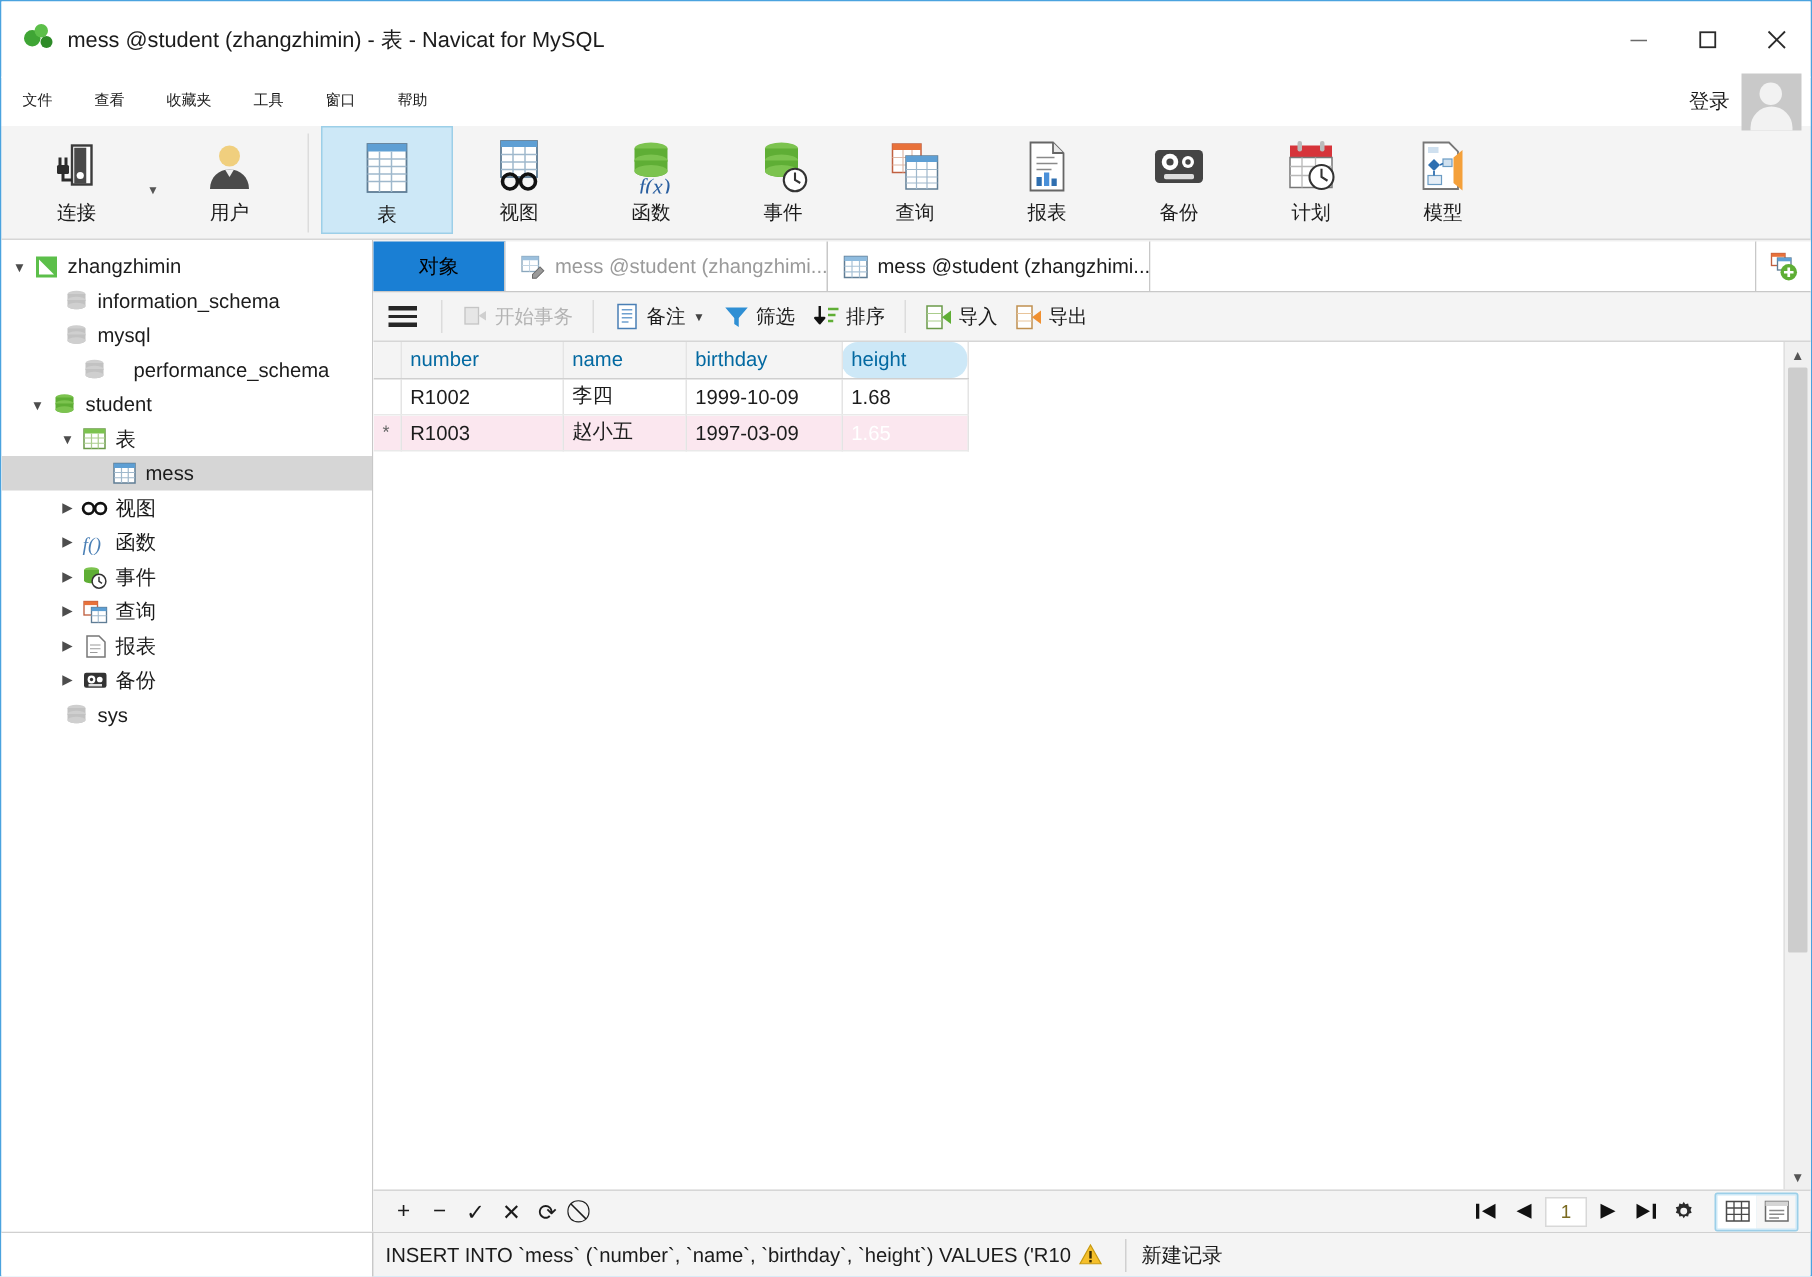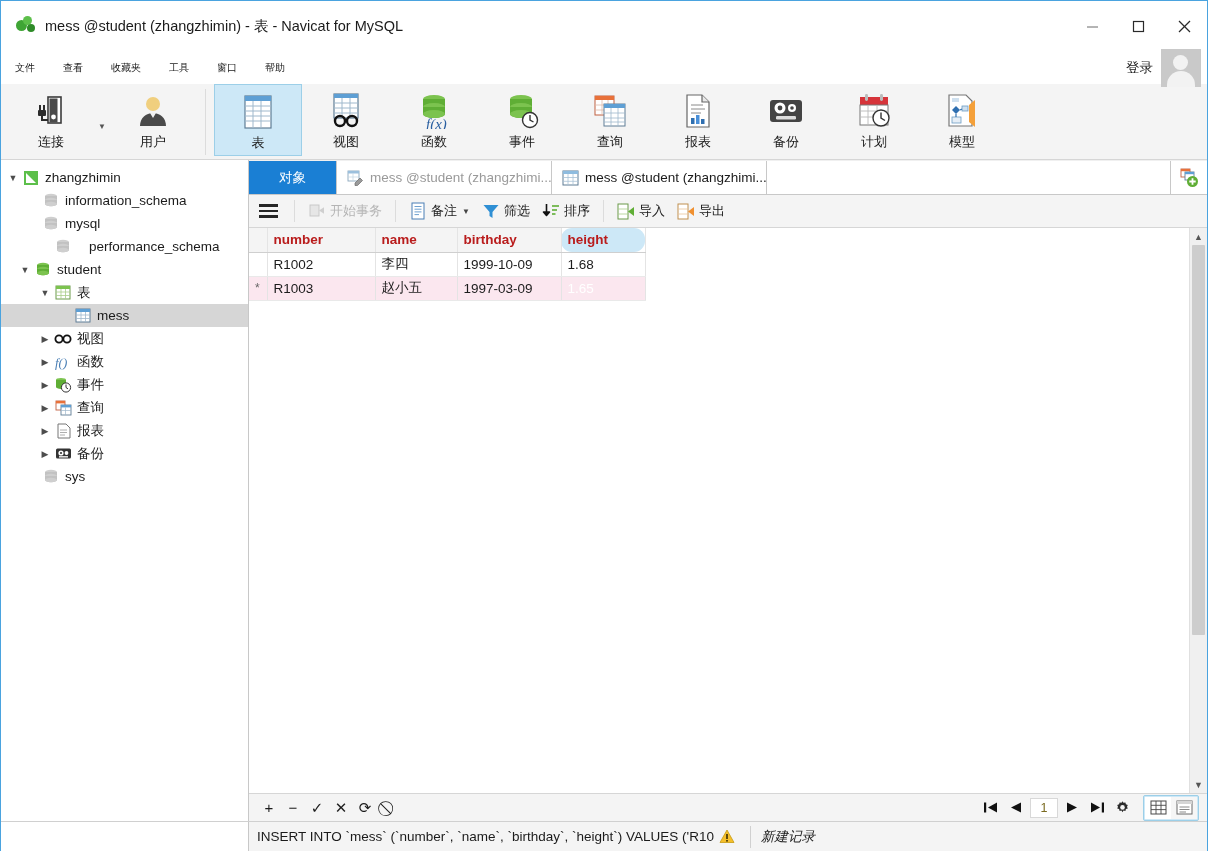--- a/index.html
+++ b/index.html
@@ -46,21 +46,21 @@
   .tree-row{height:23px;display:flex;align-items:center;font-size:13.5px;color:#1b1b1b;white-space:nowrap;}
   .tree-row.sel{background:#d6d6d6;}
   .twisty{width:16px;height:23px;display:flex;align-items:center;justify-content:center;color:#4d4d4d;font-size:9px;}
   .tnode-ico{width:20px;height:23px;display:flex;align-items:center;justify-content:center;margin-right:4px;}
 
   .main{flex:1;display:flex;flex-direction:column;background:#fff;min-width:0;}
 
   
   .tabbar{height:34px;display:flex;align-items:flex-end;background:#f0f0f0;border-bottom:1px solid #c8c8c8;}
   .tab{height:33px;display:flex;align-items:center;padding:0 10px;font-size:13.5px;border-right:1px solid #c8c8c8;box-sizing:border-box;white-space:nowrap;max-width:215px;overflow:hidden;}
-  .tab.obj{background:#1a7fd4;color:#ffffff;justify-content:center;width:88px;min-width:88px;}
+  .tab.obj{background:#1a7fd4;color:#000000;justify-content:center;width:88px;min-width:88px;}
   .tab.inactive{background:#fff;color:#9a9a9a;}
   .tab.active{background:#fff;color:#1b1b1b;}
   .tab-ico{width:17px;height:17px;margin-right:6px;display:flex;align-items:center;justify-content:center;flex:0 0 auto;}
   .tab-filler{flex:1;background:#fff;height:33px;border-right:1px solid #c8c8c8;}
   .tab-new{width:36px;height:33px;background:#fff;display:flex;align-items:center;justify-content:center;}
 
   
   .gridtools{height:33px;background:#f4f4f4;border-bottom:1px solid #d6d6d6;display:flex;align-items:center;padding-left:6px;box-sizing:border-box;}
   .gt-btn{display:flex;align-items:center;height:27px;padding:0 6px;font-size:13px;color:#1b1b1b;white-space:nowrap;}
   .gt-btn.disabled{color:#b4b4b4;}
@@ -68,21 +68,21 @@
   .gt-sep{width:1px;height:22px;background:#dcdcdc;margin:0 7px;}
   .gt-caret{font-size:8px;color:#444;margin-left:5px;}
   .hamburger{width:26px;height:22px;display:flex;flex-direction:column;justify-content:center;align-items:center;gap:3px;margin-right:6px;}
   .hamburger i{display:block;width:19px;height:2.5px;background:#262626;}
 
   
   .gridwrap{flex:1;display:flex;min-height:0;background:#fff;}
   .gridarea{flex:1;overflow:hidden;min-width:0;}
   table.dgrid{border-collapse:collapse;table-layout:fixed;font-size:13.5px;}
   table.dgrid th,table.dgrid td{border-right:1px solid #e4e4e4;border-bottom:1px solid #e9e9e9;height:24px;padding:0 6px;text-align:left;font-weight:normal;box-sizing:border-box;white-space:nowrap;overflow:hidden;}
-  table.dgrid th{background:#f4f4f4;color:#b91c1c;border-bottom:1px solid #cfcfcf;font-weight:bold;}
+  table.dgrid th{background:#f4f4f4;color:#0369a1;border-bottom:1px solid #cfcfcf;}
   table.dgrid th.selcol{background:#cde8f7;border-radius:11px;}
   td.marker,th.marker{width:18px;padding:0;text-align:center;color:#666;font-size:12px;border-right:1px solid #e4e4e4;}
   tr.editing td{background:#fbe7ef;}
   td.num{text-align:right;}
   td.cellsel{background:#1a7fd4;color:#fff;}
   .vscroll{width:17px;background:#f0f0f0;border-left:1px solid #e0e0e0;display:flex;flex-direction:column;align-items:center;}
   .vs-arrow{height:17px;width:17px;display:flex;align-items:center;justify-content:center;color:#555;font-size:9px;}
   .vs-thumb{width:13px;background:#cdcdcd;border-radius:1px;}
   .vs-track{flex:1;width:13px;}
 
@@ -94,21 +94,21 @@
   .page-box{min-width:28px;height:20px;background:#fff;border:1px solid #d8d8d8;display:flex;align-items:center;justify-content:center;font-size:12.5px;color:#7a6a20;margin:0 2px;padding:0 5px;box-sizing:border-box;}
   .view-toggle{display:flex;margin-left:8px;border:1px solid #9ccfe8;background:#cde8f7;padding:1px;border-radius:2px;}
   .view-btn{width:26px;height:22px;display:flex;align-items:center;justify-content:center;background:#f6f6f6;}
   .view-btn.on{background:#ffffff;}
 
   
   .statusbar{height:30px;background:#f4f4f4;border-top:1px solid #d0d0d0;display:flex;align-items:center;box-sizing:border-box;}
   .sb-sql{flex:0 0 auto;max-width:620px;padding-left:8px;font-size:13.5px;color:#1b1b1b;white-space:nowrap;overflow:hidden;}
   .sb-warn{width:26px;display:flex;align-items:center;justify-content:center;}
   .sb-sep{width:1px;height:22px;background:#d0d0d0;margin:0 10px;}
-  .sb-msg{font-size:13.5px;color:#1b1b1b;font-style:italic;}
+  .sb-msg{font-size:13.5px;color:#1b1b1b;}
   .leftfill{width:248px;height:30px;background:#fff;border-right:1px solid #c8c8c8;box-sizing:border-box;}
 </style>
 </head>
 <body>
 
 <div class="app">
 
   <div class="titlebar">
     <div class="title-ico">
       <div class="b1"></div>

